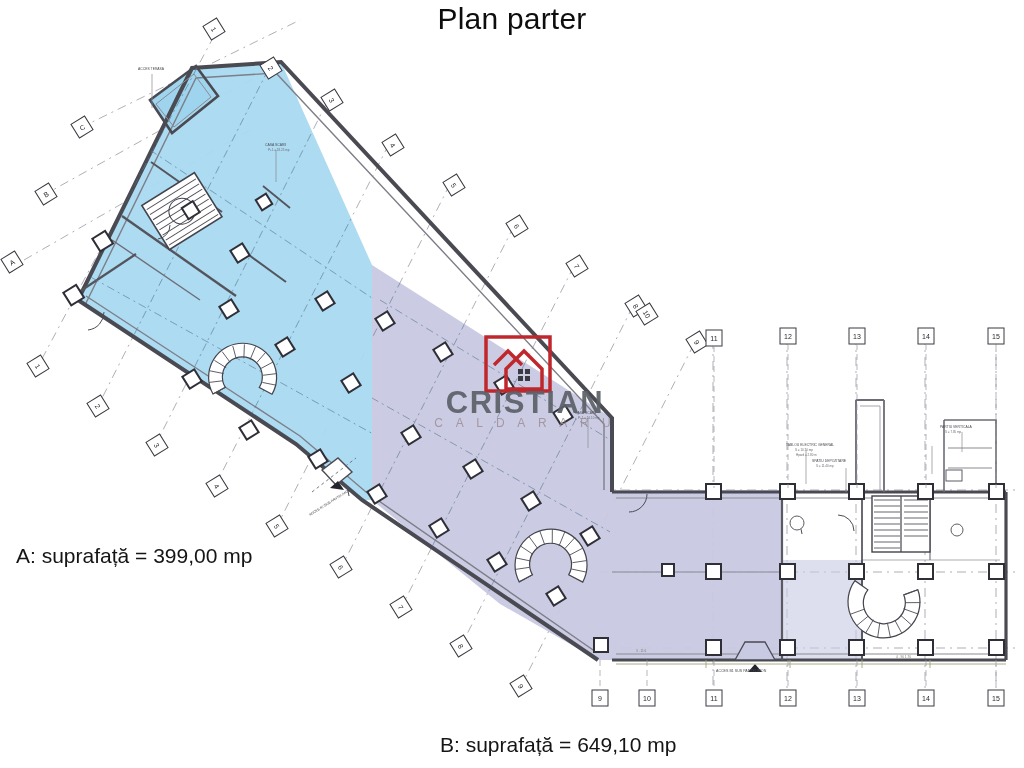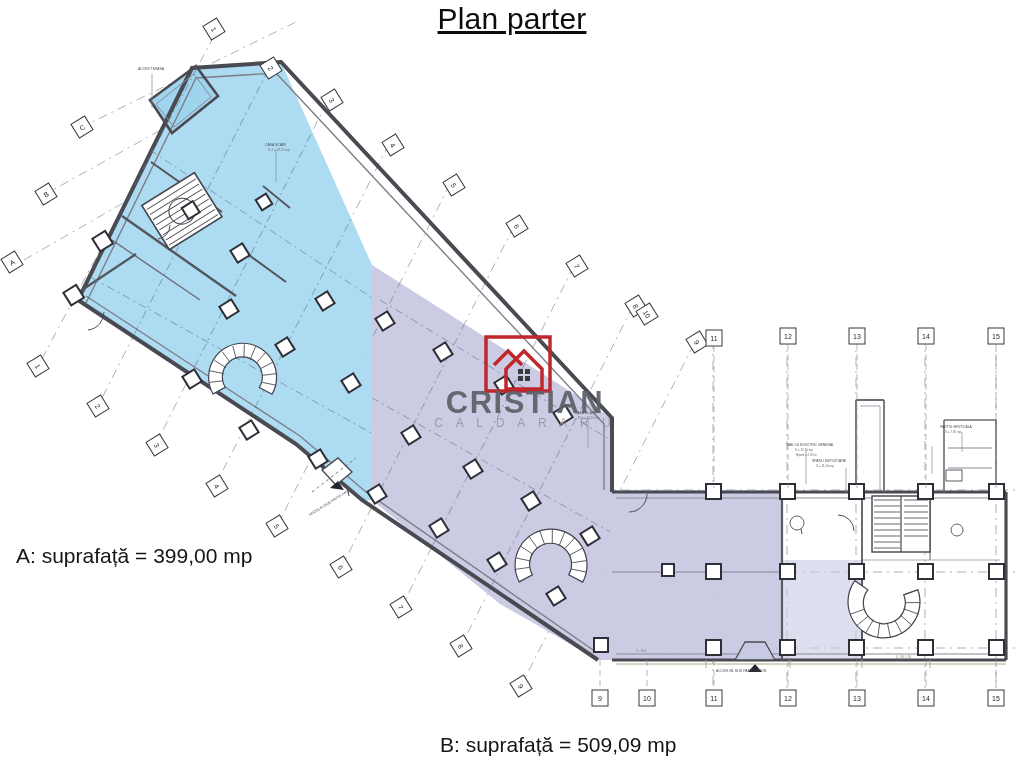--- a/index.html
+++ b/index.html
@@ -28,21 +28,20 @@
   }
   .title {
     position: absolute;
     left: 0;
     top: 2px;
     width: 1024px;
     text-align: center;
     font-size: 30px;
     letter-spacing: 0.2px;
     color: #0d0d0d;
-    text-decoration: underline;
   }
   .area-label {
     position: absolute;
     font-size: 21px;
     color: #151515;
     white-space: nowrap;
   }
   .area-label.a { left: 16px; top: 544px; }
   .area-label.b { left: 440px; top: 733px; }
 
@@ -567,15 +566,15 @@
         <rect x="41" y="34" width="5" height="5"></rect>
         <rect x="34" y="41" width="5" height="5"></rect>
         <rect x="41" y="41" width="5" height="5"></rect>
       </g>
     </svg>
     <div class="wm-text">CRISTIAN</div>
     <div class="wm-sub">C A L D A R A R U</div>
   </div>
 
   <div class="area-label a">A: suprafață = 399,00 mp</div>
-  <div class="area-label b">B: suprafață = 509,09 mp</div>
+  <div class="area-label b">B: suprafață = 649,10 mp</div>
 
 </div>
 
 </body></html>

